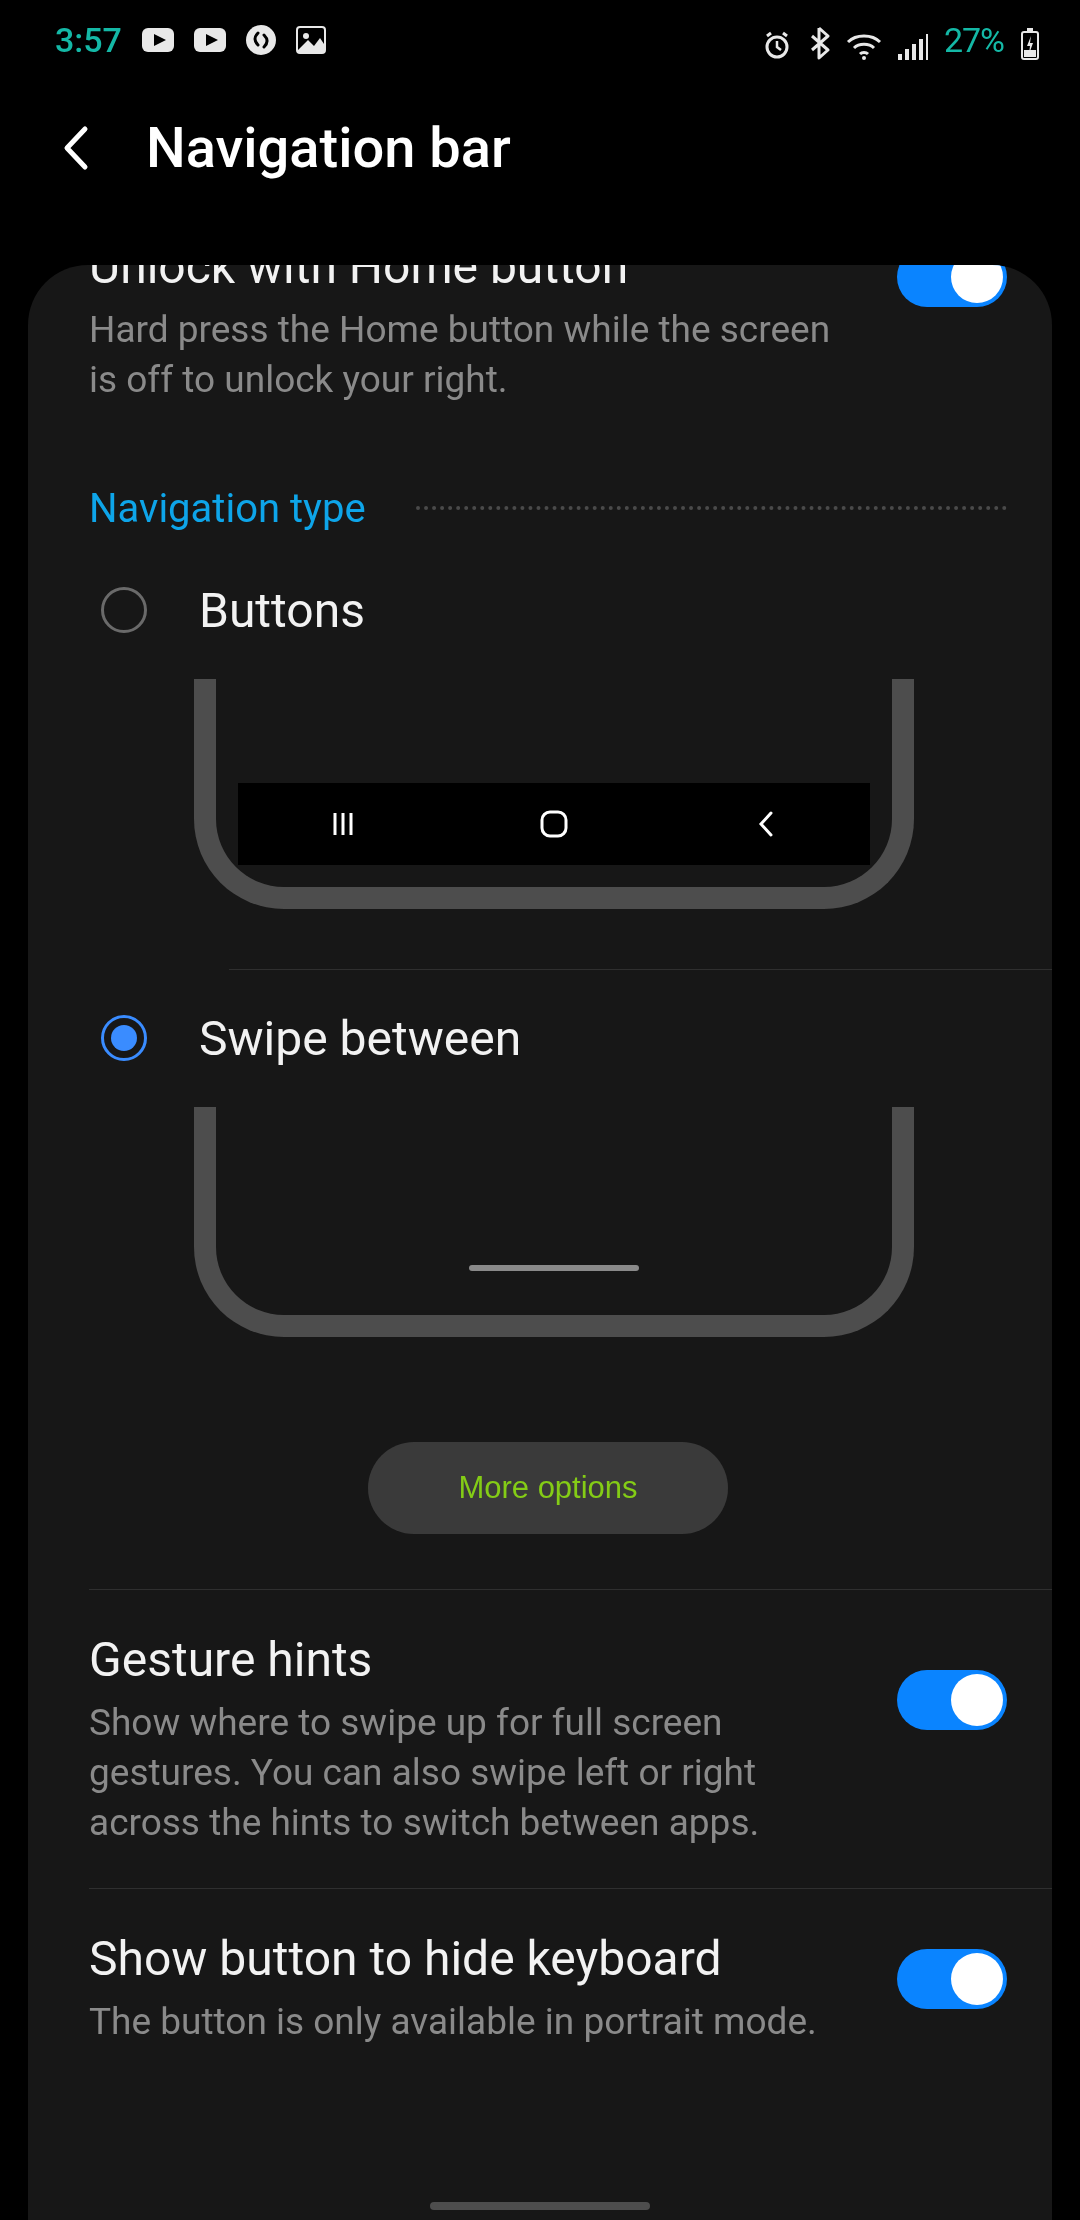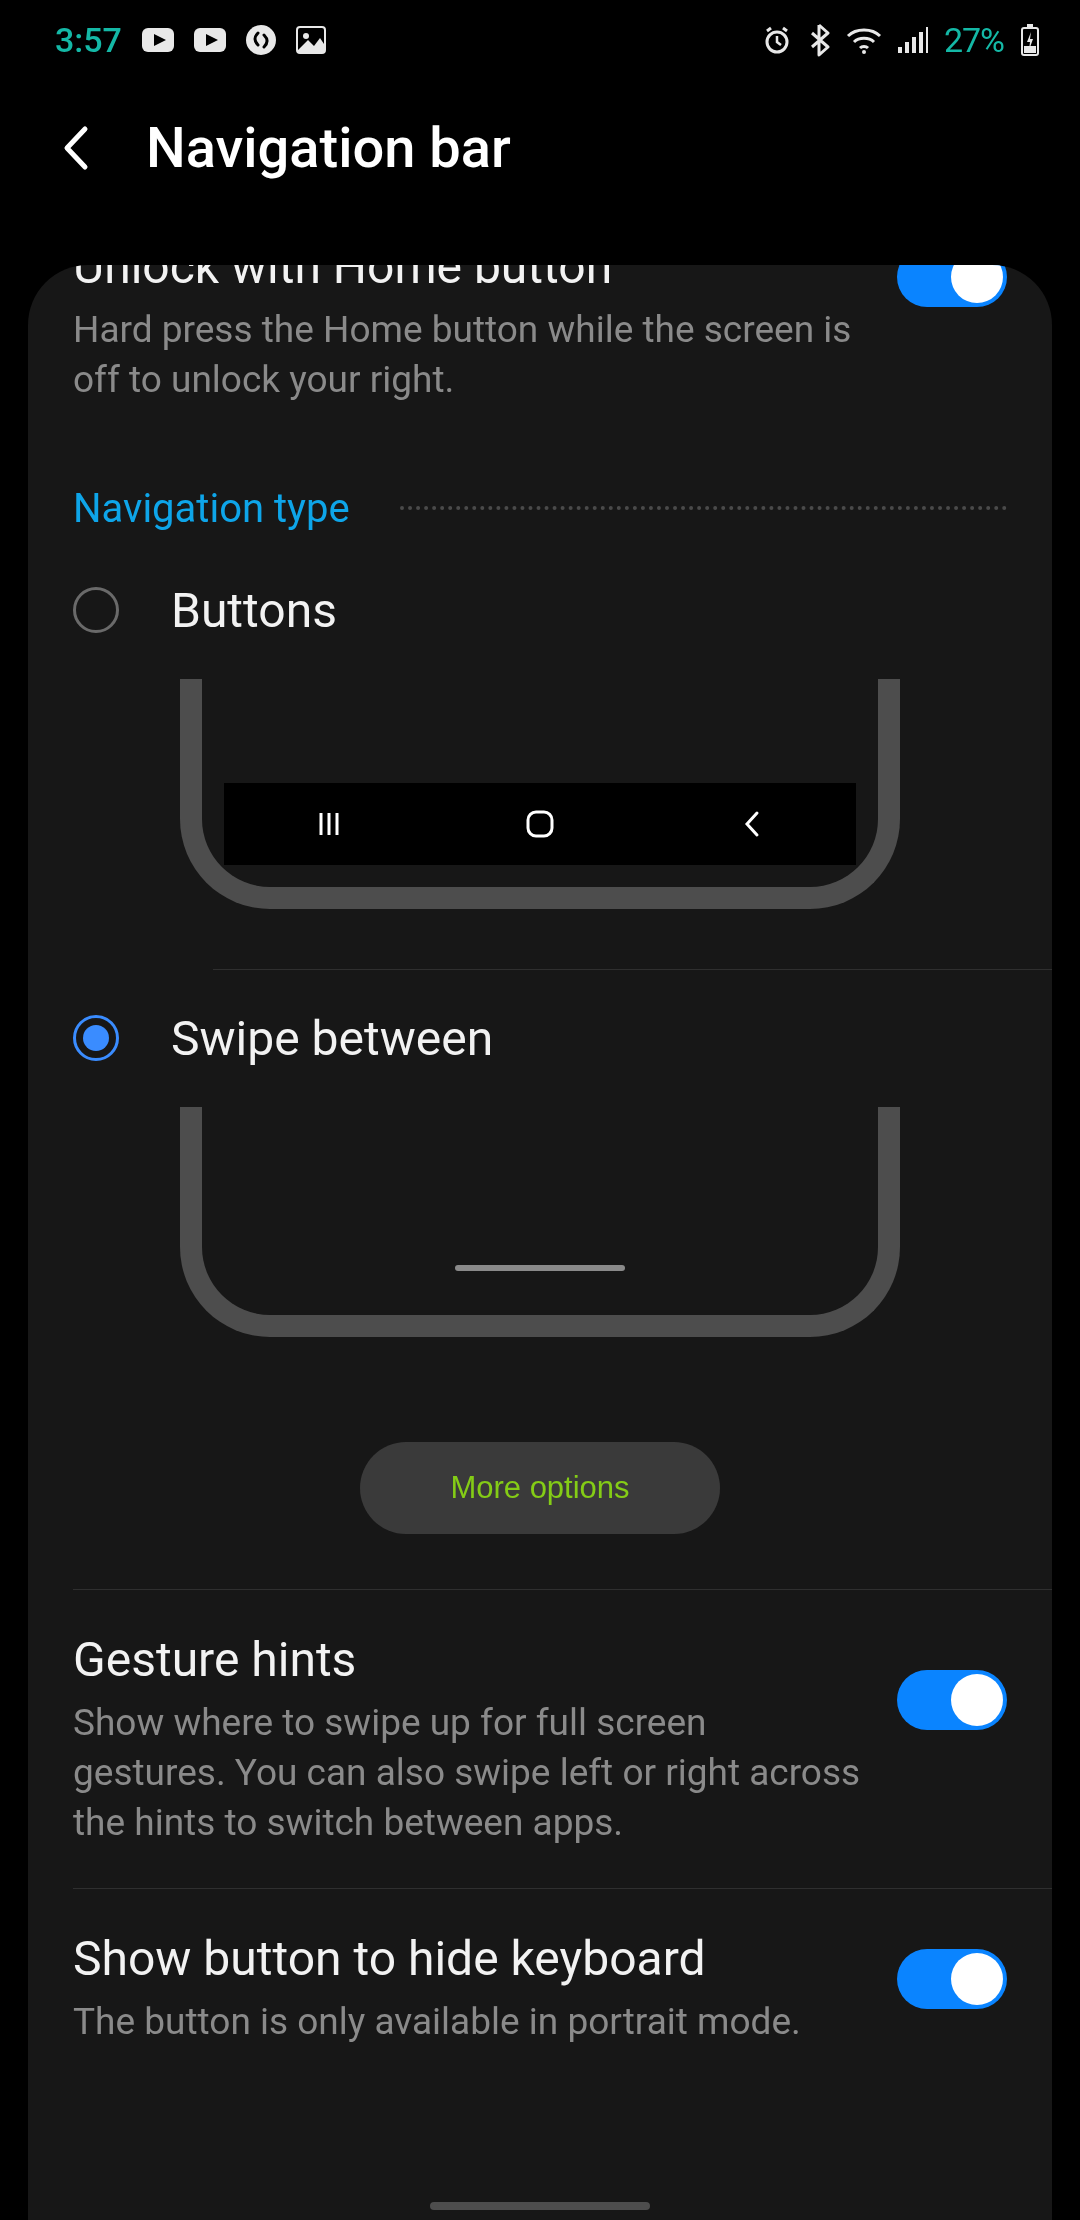--- a/index.html
+++ b/index.html
@@ -17,21 +17,21 @@
     height: 80px;
     display: flex;
     align-items: center;
     justify-content: space-between;
     padding: 0 40px 0 55px;
     font-size: 34px;
     color: #14b8a6;
     gap: 21px;
   }
   .status-left { display: flex; align-items: center; gap: 20px; }
-  .status-right { display: flex; align-items: center; gap: 16px; }
+  .status-right { display: flex; align-items: flex-end; gap: 16px; }
   .status-time { font-weight: 500; }
   .status-icon { display: inline-flex; align-items: center; justify-content: center; }
   .status-pct { font-size: 34px; letter-spacing: -1px; }
   
   .app-bar {
     height: 135px;
     display: flex;
     align-items: center;
     gap: 51px;
     padding: 0 55px;
@@ -43,20 +43,21 @@
   }
   .app-title { font-size: 56px; font-weight: 500; }
   
   .card {
     position: absolute;
     left: 28px; right: 28px; top: 265px; bottom: 0;
     background: #171717;
     border-radius: 60px 60px 0 0;
     padding-top: 0;
     overflow: hidden;
+    padding-left: 16px;
   }
   .row {
     display: flex;
     align-items: flex-start;
     padding: 40px 45px 40px 45px;
   }
   .row .text { flex: 1; padding-right: 30px; }
   .row .title { font-size: 48px; color: #f2f2f2; font-weight: 400; line-height: 1.25; }
   .row .desc { font-size: 37px; color: #8a8a8a; margin-top: 8px; line-height: 1.35; }
   
@@ -88,20 +89,21 @@
   .section-header .label { font-size: 40px; color: #0ea5e9; white-space: nowrap; }
   .section-header .dots {
     flex: 1;
     border-top: 4px dotted #4a4a4a;
     margin-left: 30px;
     height: 0;
   }
   
   .option {
     padding: 20px 45px 30px 45px;
+    margin-left: 12px;
   }
   .option-head {
     display: flex;
     align-items: center;
     gap: 52px;
   }
   .radio {
     width: 46px; height: 46px;
     border-radius: 50%;
     border: 3px solid #6a6a6a;

